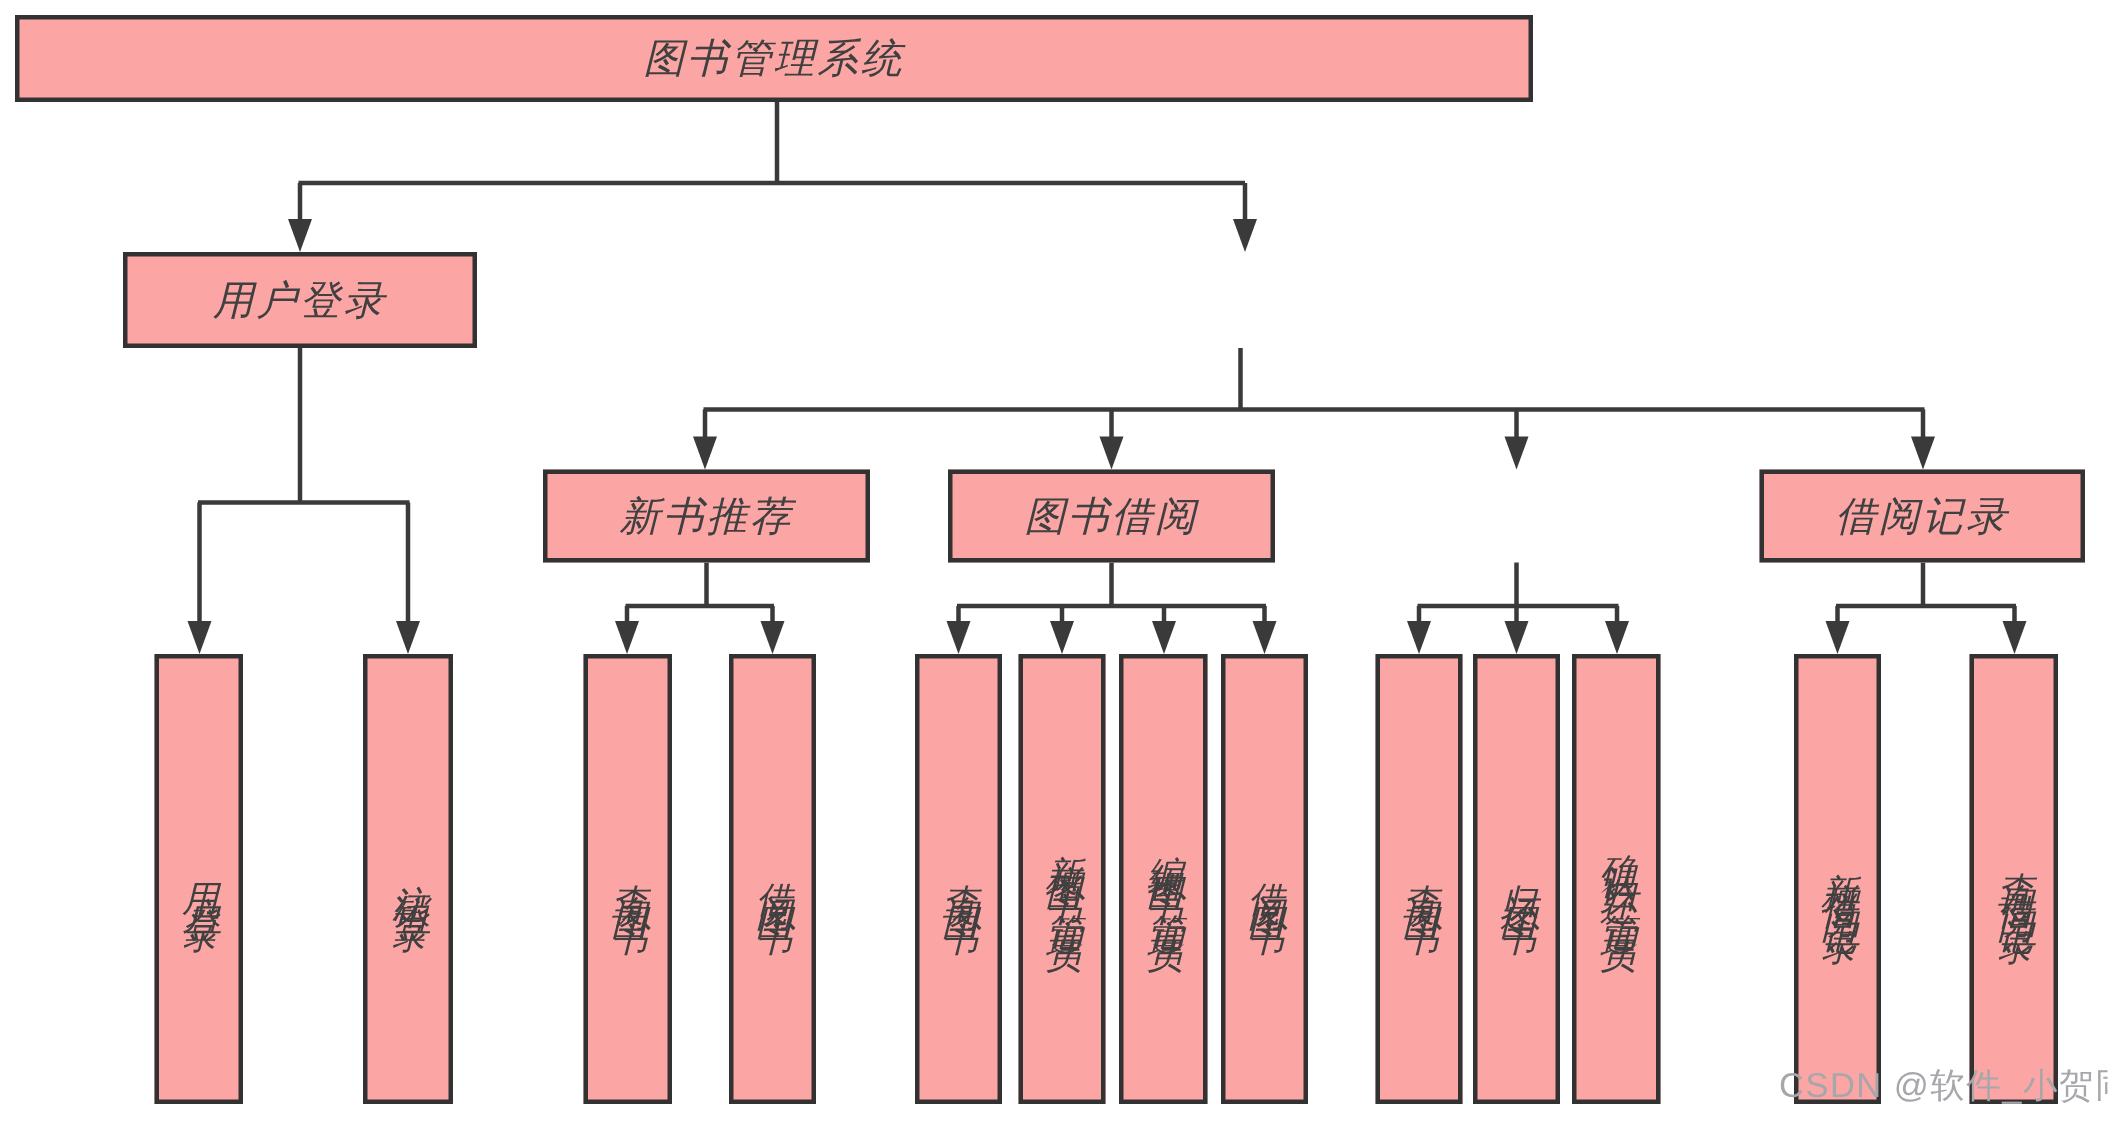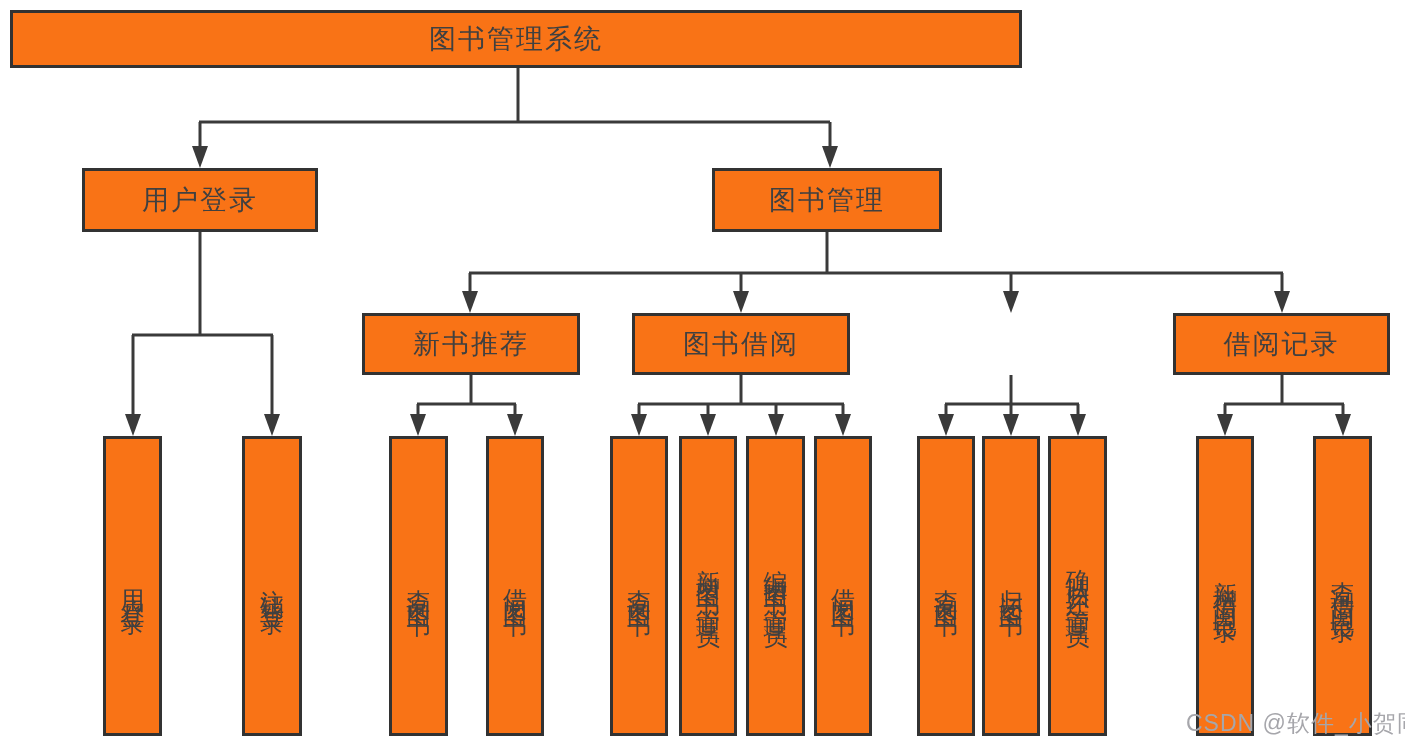--- a/index.html
+++ b/index.html
@@ -25,23 +25,24 @@
     position:absolute;left:0;top:0;width:1405px;height:747px;
     color:var(--line);
     pointer-events:none;
   }
   .wires line{stroke:currentColor;stroke-width:3;}
   .wires polygon{fill:currentColor;}
   .node{
     position:absolute;
     box-sizing:border-box;
     border:3px solid var(--box-border);
-    background:#f97316;
+    background:#fca5a5;
     display:flex;align-items:center;justify-content:center;
     text-align:center;
+    font-style:italic;
   }
   .node .hlabel{
     font-size:27px;
     letter-spacing:2px;
     color:var(--text);
     white-space:nowrap;
   }
   .node .vlabel{
     writing-mode:vertical-rl;
     text-orientation:mixed;
@@ -166,23 +167,20 @@
     </g>
   </svg>
 
   <div class="node root-box">
     <span class="hlabel">图书管理系统</span>
   </div>
 
   <div class="node n-userlogin">
     <span class="hlabel">用户登录</span>
   </div>
-  <div class="node n-bookmgmt">
-    <span class="hlabel">图书管理</span>
-  </div>
 
   <div class="node lvl3 n-bookborrow">
     <span class="hlabel">图书借阅</span>
   </div>
   <div class="node lvl3 n-newbook">
     <span class="hlabel">新书推荐</span>
   </div>
   <div class="node lvl3 n-records">
     <span class="hlabel">借阅记录</span>
   </div>

